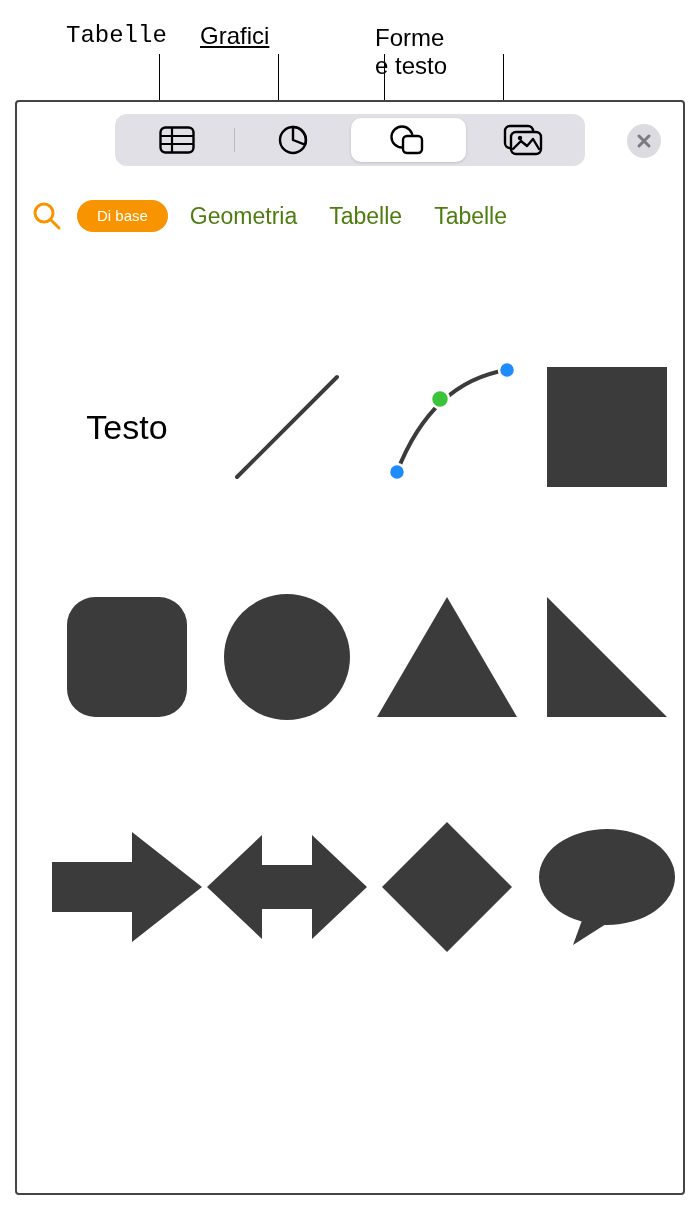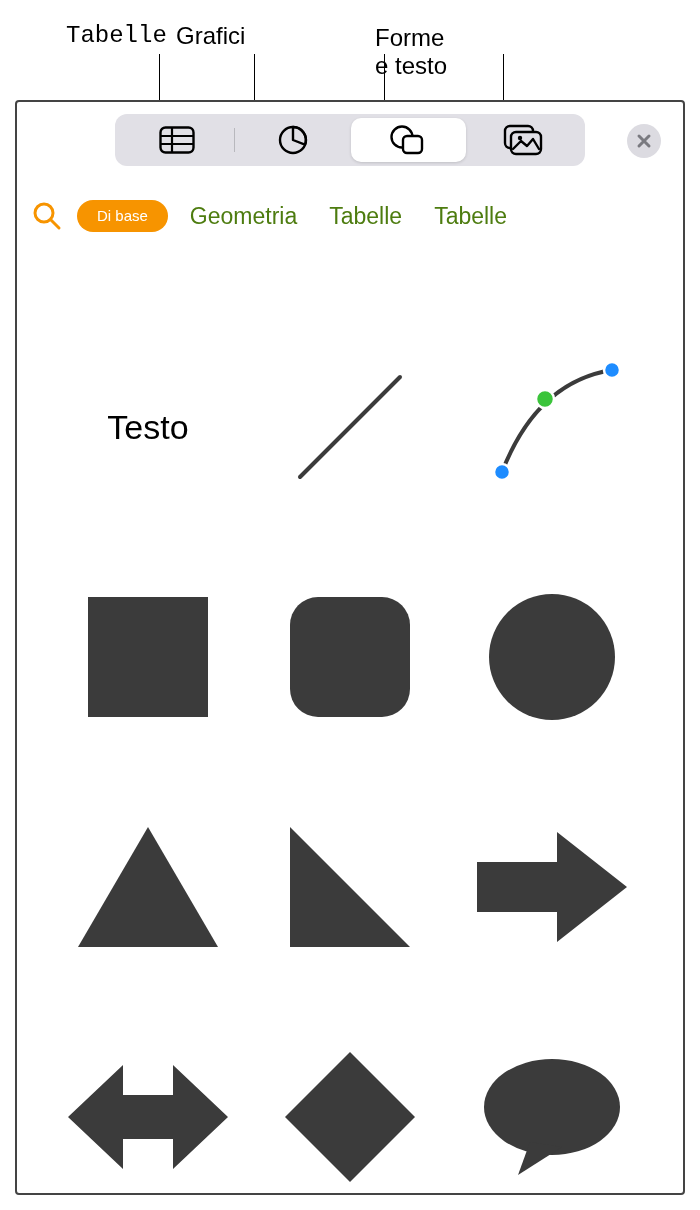--- a/index.html
+++ b/index.html
@@ -117,21 +117,21 @@
     font-weight: 400;
     white-space: nowrap;
     padding: 0 10px;
   }
 
   
   .grid {
     position: absolute;
     left: 0; right: 0; top: 185px; bottom: 0;
     display: grid;
-    grid-template-columns: repeat(3, 1fr);
+    grid-template-columns: repeat(4, 1fr);
     grid-auto-rows: 220px;
     align-items: center;
     justify-items: center;
     padding: 30px 30px 0 30px;
     row-gap: 10px;
   }
   .cell {
     width: 160px; height: 160px;
     display:flex;align-items:center;justify-content:center;
   }
@@ -142,21 +142,21 @@
   }
 </style>
 </head>
 <body>
 
 <div class="callouts">
   <div class="callout" style="left:66px; top:22px;font-family:Liberation Mono, monospace;">
     <span>Tabelle</span>
     <div class="leader" style="left:93px; top:32px; height:62px;"></div>
   </div>
-  <div class="callout" style="left:176px; top:22px;">
+  <div class="callout" style="left:200px; top:22px;text-decoration:underline;">
     <span>Grafici</span>
     <div class="leader" style="left:78px; top:32px; height:62px;"></div>
   </div>
   <div class="callout" style="left:375px; top:-4px; white-space:pre-line;">
     <span>Forme
 e testo</span>
     <div class="leader" style="left:9px; top:58px; height:60px;"></div>
   </div>
   <div class="callout" style="left:517px; top:-4px; white-space:pre-line;">
     <div class="leader" style="left:-14px; top:58px; height:60px;"></div>

